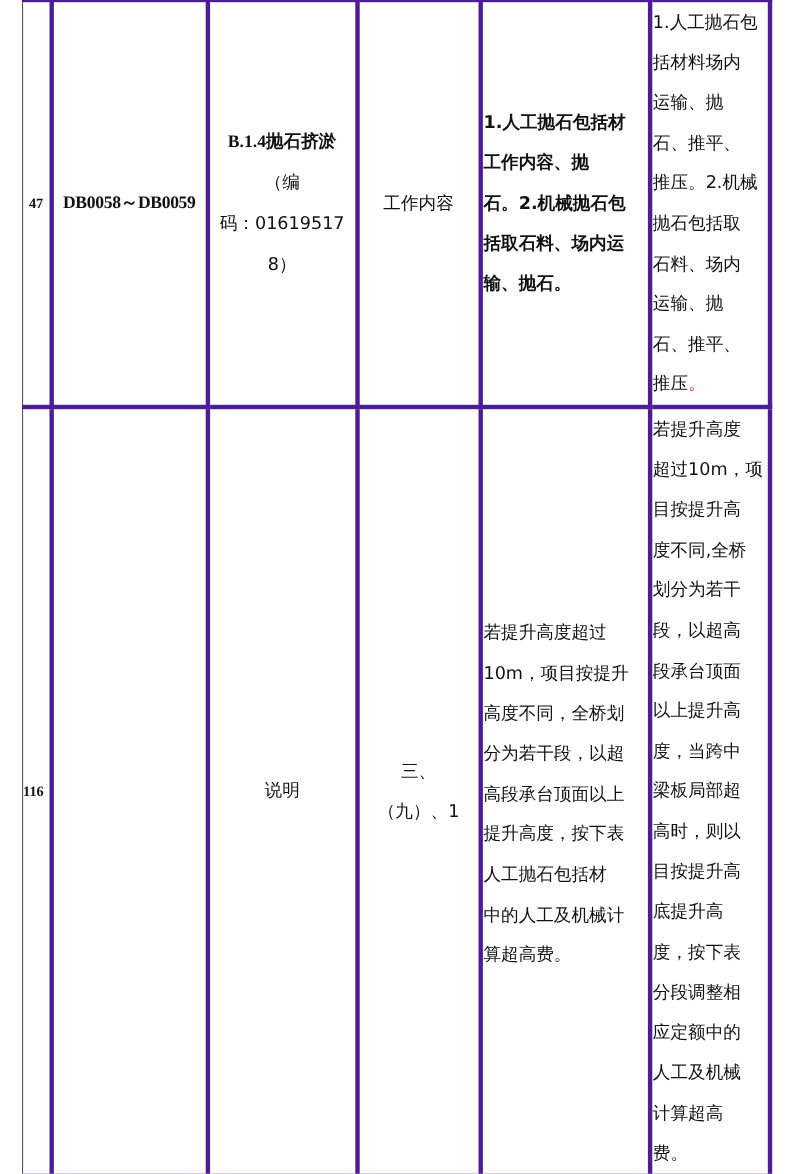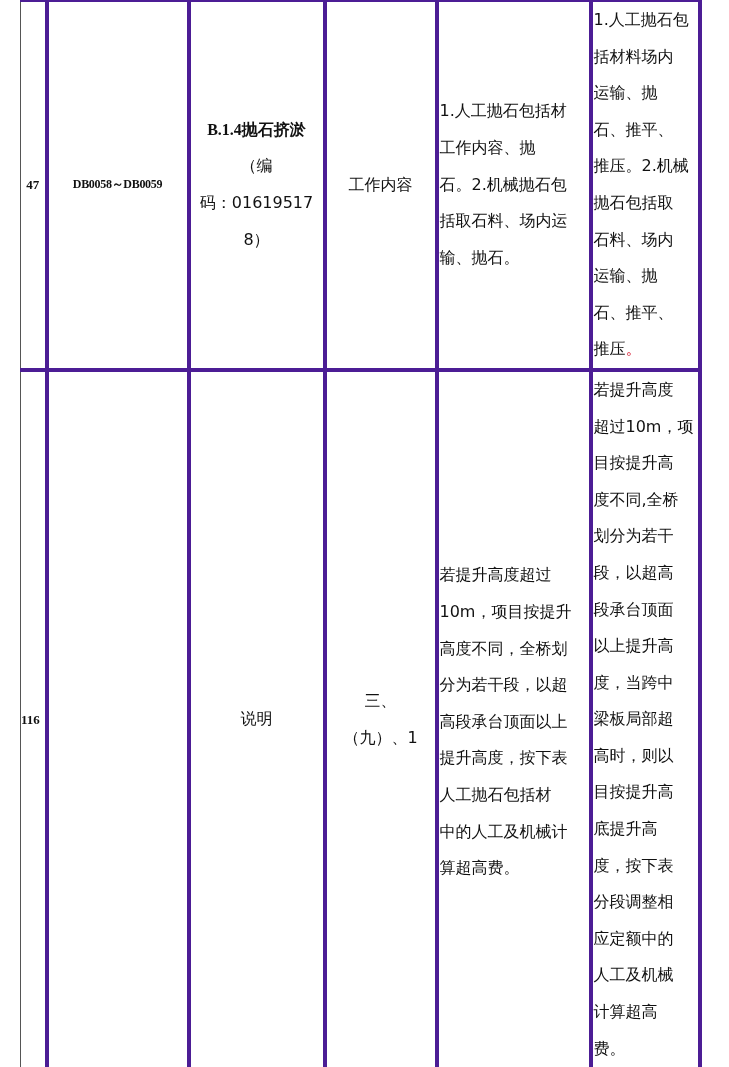--- a/index.html
+++ b/index.html
@@ -33,28 +33,28 @@
     <col class="c1">
       <col class="c2">
       <col class="c3">
       <col class="c4">
       <col class="c5">
       <col class="c6">
   </colgroup>
   <tbody>
       <tr class="r1">
     <td class="lb center num serif">47</td>
-    <td class="center num serif" style="font-size:12px; letter-spacing:-0.3px;">DB0058～DB0059</td>
+    <td class="center num serif" style="font-size:16px; letter-spacing:-0.3px;">DB0058～DB0059</td>
     <td class="center txt">
       <div class="serif" style="font-weight:bold;">B.1.4抛石挤淤</div>
       <div>（编</div>
       <div>码：016195178）</div>
     </td>
     <td class="center txt">工作内容</td>
-    <td class="txt cellpad-l" style="padding-top:0;">
+    <td class="txt cellpad-l" style="padding-top:0;font-weight:bold;">
       <div>1.人工抛石包括材</div>
       <div>工作内容、抛</div>
       <div>石。2.机械抛石包</div>
       <div>括取石料、场内运</div>
       <div>输、抛石。</div>
     </td>
     <td class="txt cellpad-l top">
       <div>1.人工抛石包</div>
       <div>括材料场内</div>
       <div>运输、抛</div>

